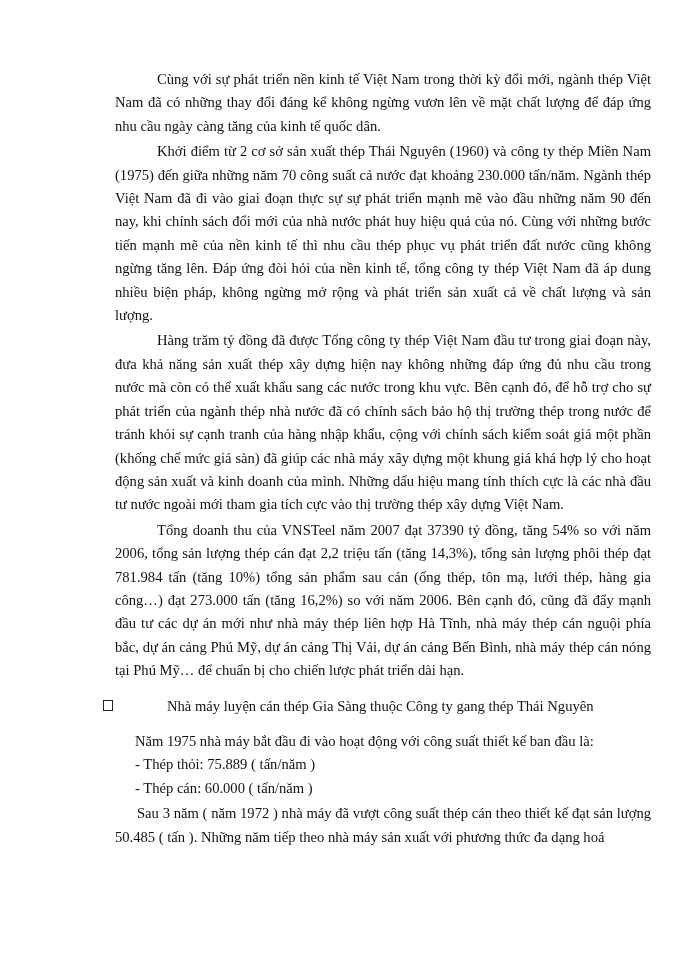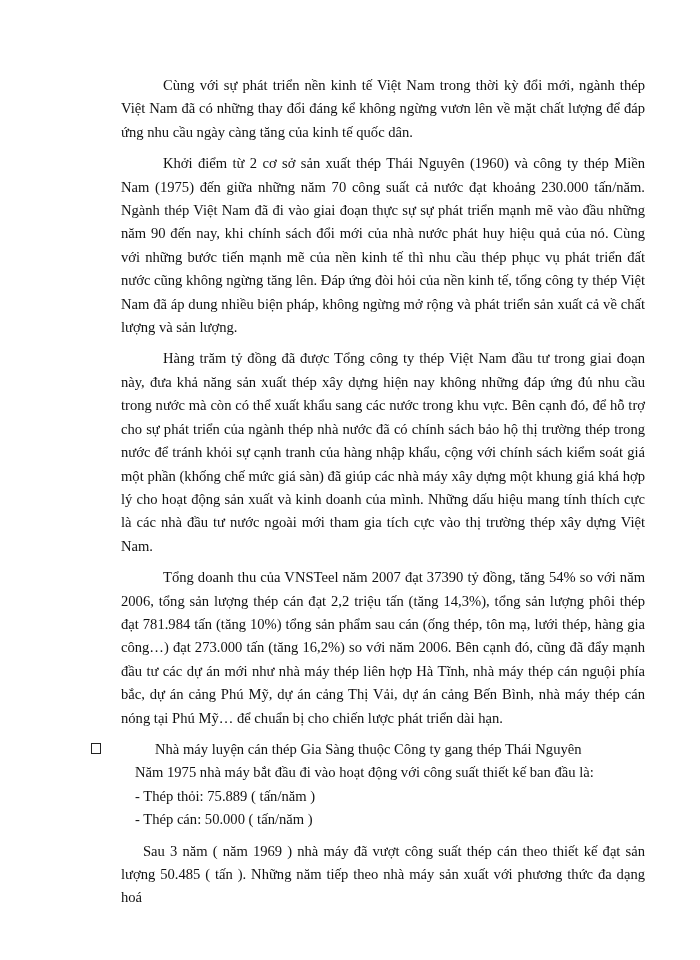--- a/index.html
+++ b/index.html
@@ -17,30 +17,30 @@
     }
     .page {
       position: absolute;
       left: 113px;
       top: 66px;
       width: 540px;
       font-size: 14.6px;
       line-height: 23.4px;
     }
     .para {
-      margin: 8px;
+      margin: 2px;
       text-align: justify;
       text-indent: 42px;
     }
     .para.small-indent {
       text-indent: 22px;
     }
     .bullet-row {
       position: relative;
-      margin: 0;
+      margin: 12px;
       padding-left: 0;
       text-indent: 42px;
       white-space: nowrap;
     }
     .bullet-glyph {
       position: absolute;
       left: -22px;
       top: 5px;
       width: 10px;
       height: 11px;
@@ -63,16 +63,16 @@
   <p class="para">Hàng trăm tỷ đồng đã được Tổng công ty thép Việt Nam đầu tư trong giai đoạn này, đưa khả năng sản xuất thép xây dựng hiện nay không những đáp ứng đủ nhu cầu trong nước mà còn có thể xuất khẩu sang các nước trong khu vực. Bên cạnh đó, để hỗ trợ cho sự phát triển của ngành thép nhà nước đã có chính sách bảo hộ thị trường thép trong nước để tránh khỏi sự cạnh tranh của hàng nhập khẩu, cộng với chính sách kiểm soát giá một phần (khống chế mức giá sàn) đã giúp các nhà máy xây dựng một khung giá khá hợp lý cho hoạt động sản xuất và kinh doanh của mình. Những dấu hiệu mang tính thích cực là các nhà đầu tư nước ngoài mới tham gia tích cực vào thị trường thép xây dựng Việt Nam.</p>
   <p class="para">Tổng doanh thu của VNSTeel năm 2007 đạt 37390 tỷ đồng, tăng 54% so với năm 2006, tổng sản lượng thép cán đạt 2,2 triệu tấn (tăng 14,3%), tổng sản lượng phôi thép đạt 781.984 tấn (tăng 10%) tổng sản phẩm sau cán (ống thép, tôn mạ, lưới thép, hàng gia công…) đạt 273.000 tấn (tăng 16,2%) so với năm 2006. Bên cạnh đó, cũng đã đẩy mạnh đầu tư các dự án mới như nhà máy thép liên hợp Hà Tĩnh, nhà máy thép cán nguội phía bắc, dự án cảng Phú Mỹ, dự án cảng Thị Vải, dự án cảng Bến Bình, nhà máy thép cán nóng tại Phú Mỹ… để chuẩn bị cho chiến lược phát triển dài hạn.</p>
 
   <div class="bullet-row">
     <span class="bullet-glyph"></span>
     <span>Nhà máy luyện cán thép Gia Sàng thuộc Công ty gang thép Thái Nguyên</span>
   </div>
 
   <p class="line">Năm 1975 nhà máy bắt đầu đi vào hoạt động với công suất thiết kế ban đầu là:</p>
   <p class="line">- Thép thỏi: 75.889 ( tấn/năm )</p>
-  <p class="line">- Thép cán: 50.000 ( tấn/năm )</p>
+  <p class="line">- Thép cán: 60.000 ( tấn/năm )</p>
 
-  <p class="para small-indent">Sau 3 năm ( năm 1969 ) nhà máy đã vượt công suất thép cán theo thiết kế đạt sản lượng 50.485 ( tấn ). Những năm tiếp theo nhà máy sản xuất với phương thức đa dạng hoá</p>
+  <p class="para small-indent">Sau 3 năm ( năm 1972 ) nhà máy đã vượt công suất thép cán theo thiết kế đạt sản lượng 50.485 ( tấn ). Những năm tiếp theo nhà máy sản xuất với phương thức đa dạng hoá</p>
 </div>
 
 </body></html>

